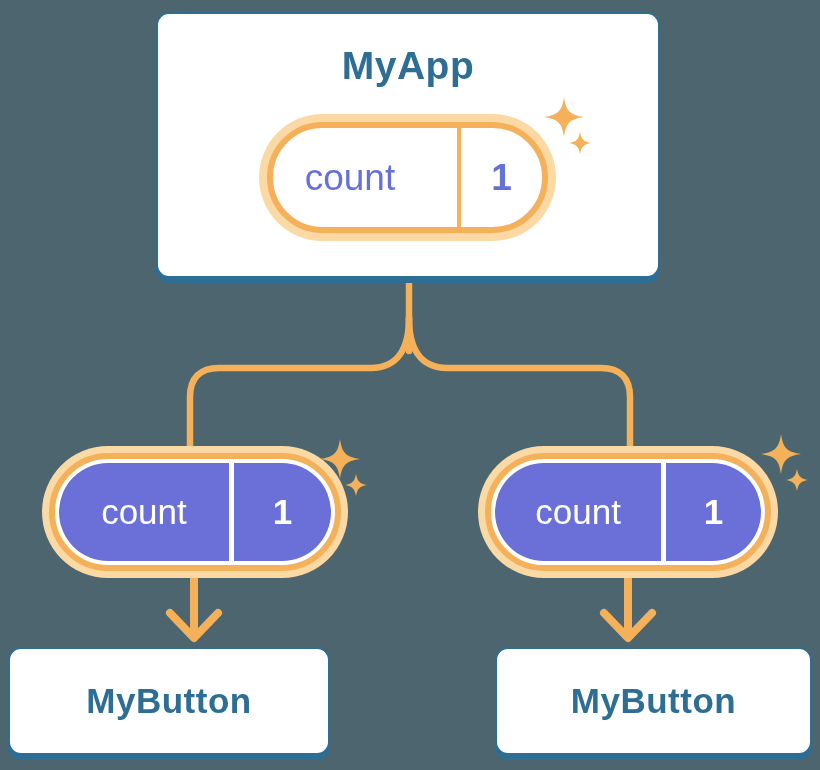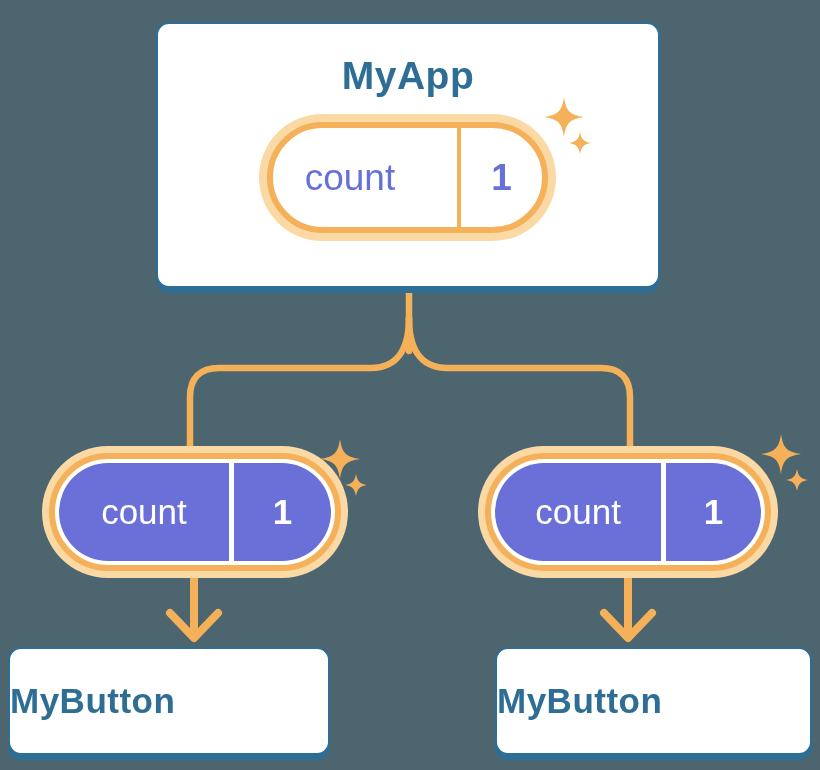--- a/index.html
+++ b/index.html
@@ -27,36 +27,36 @@
     position: absolute;
     box-sizing: border-box;
     background: #FFFFFF;
     border: 2px solid #2E6D94;
     border-radius: 13px;
     box-shadow: 0 5px 0 #2E6D94;
     z-index: 2;
   }
   .root-card {
     left: 156px; top: 12px;
-    width: 504px; height: 266px; margin-top: 10px;
+    width: 504px; height: 266px;
   }
   .root-title {
     position: absolute;
     left: 0; top: 30px;
     width: 100%;
     text-align: center;
     font-size: 39px;
     font-weight: 600;
     letter-spacing: 0.5px;
     color: #2E6D94;
   }
   .child-card {
     display: flex;
     align-items: center;
-    justify-content: flex-start;
+    justify-content: center;
   }
   .child-card.left  { left: 8px;   top: 647px; width: 322px; height: 108px; }
   .child-card.right { left: 495px; top: 647px; width: 317px; height: 108px; }
   .child-title {
     font-size: 35px;
     font-weight: 600;
     letter-spacing: 0.5px;
     color: #2E6D94;
   }
   

